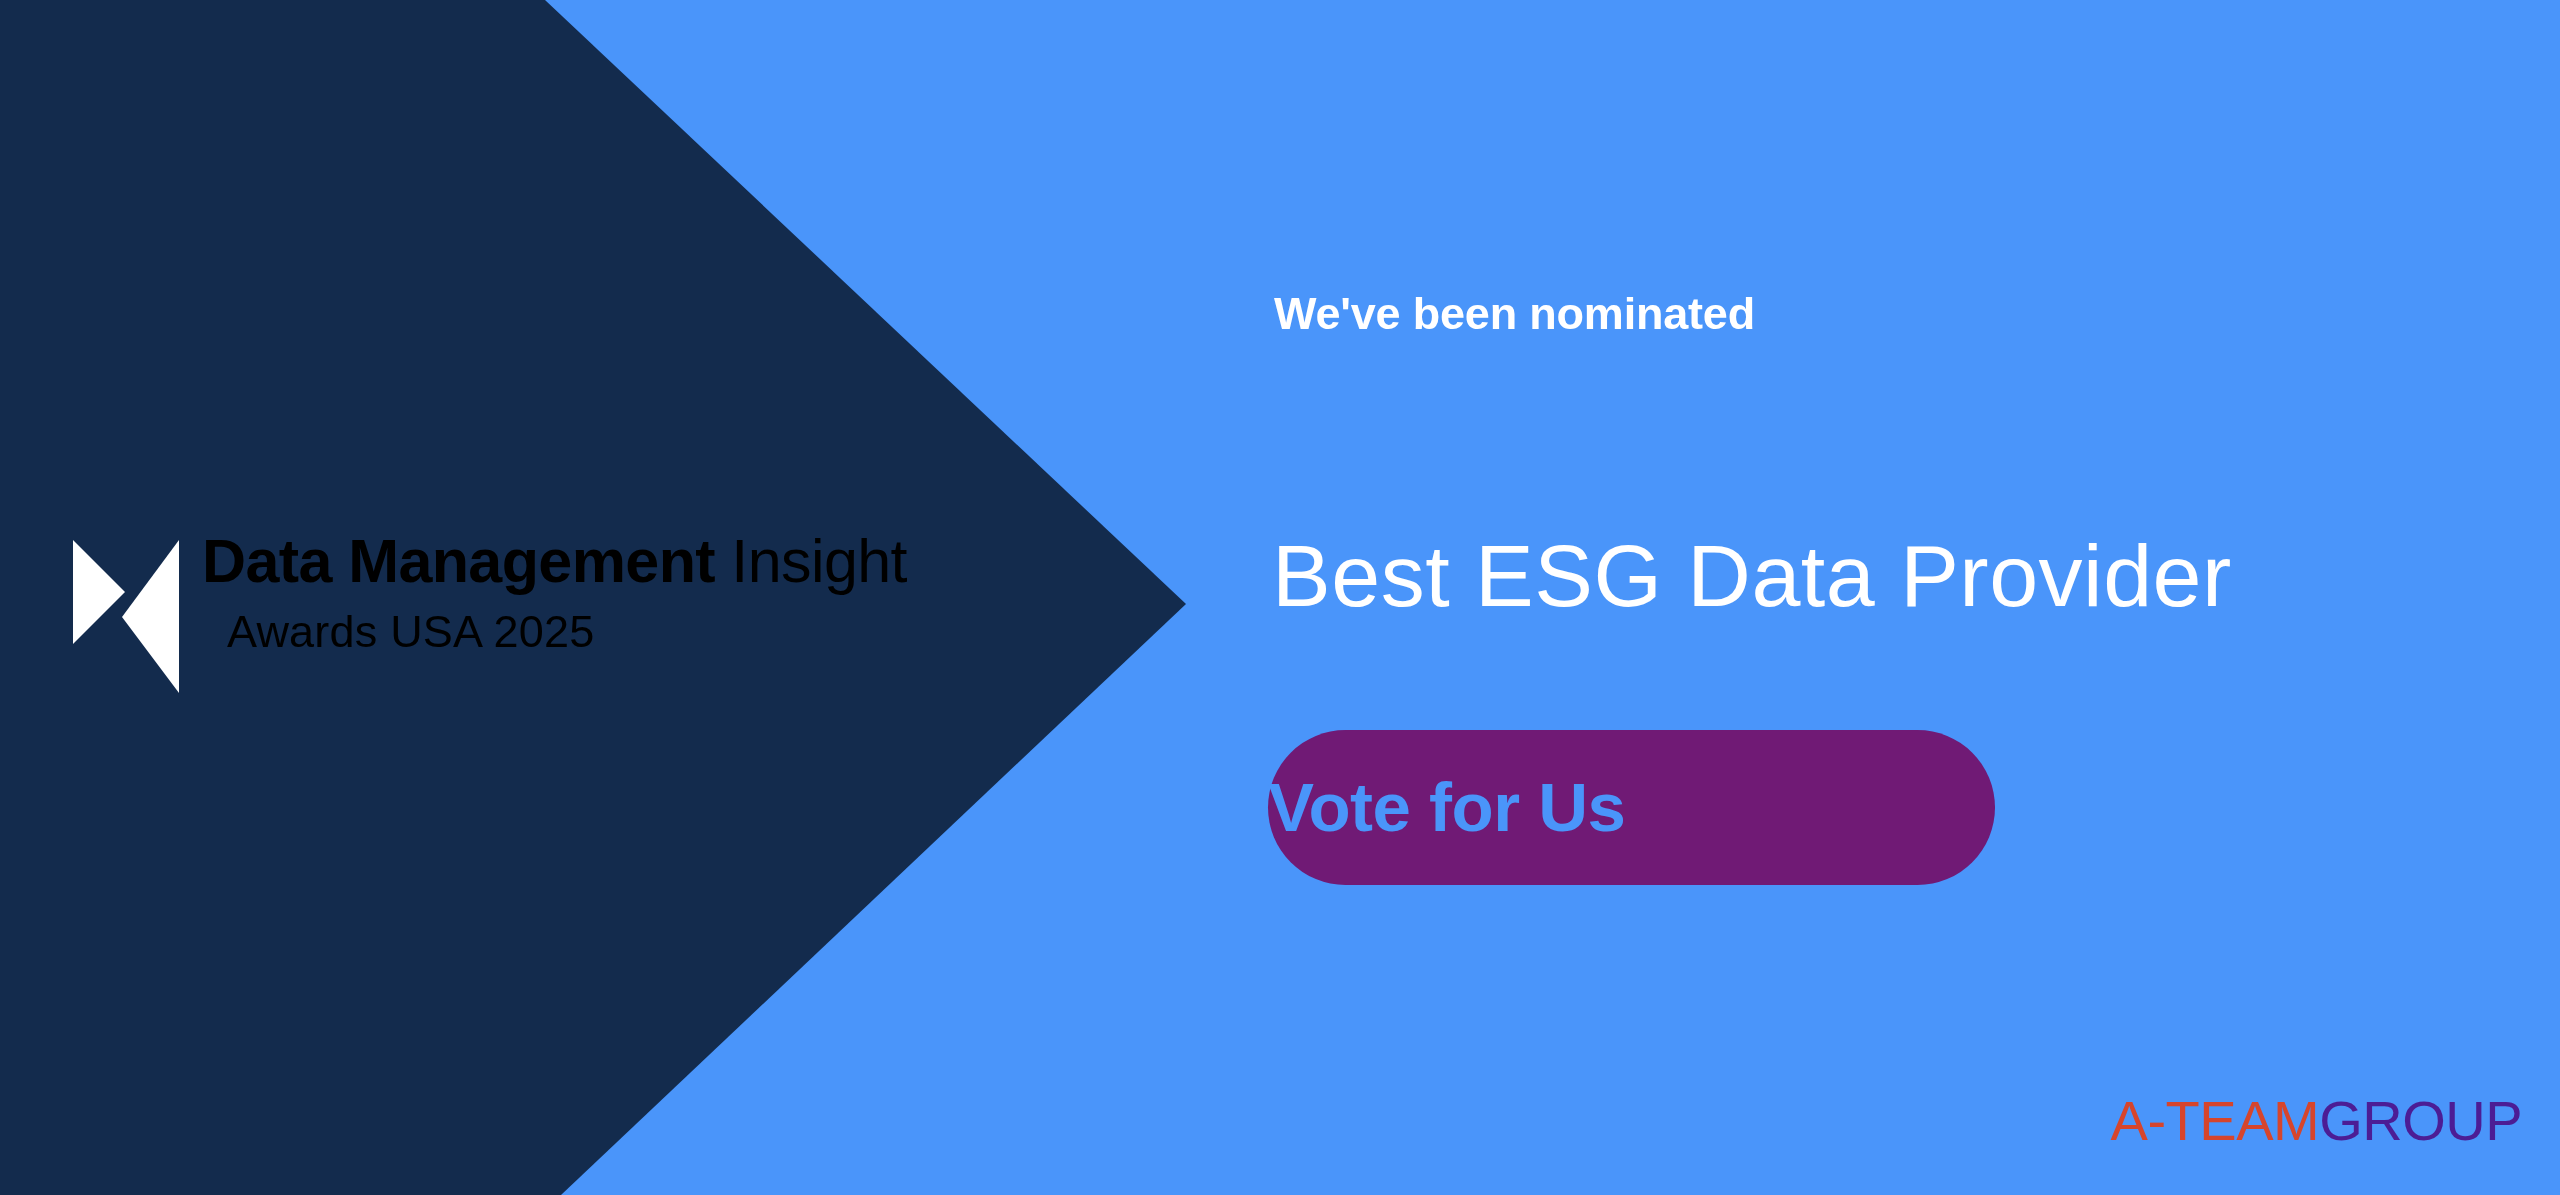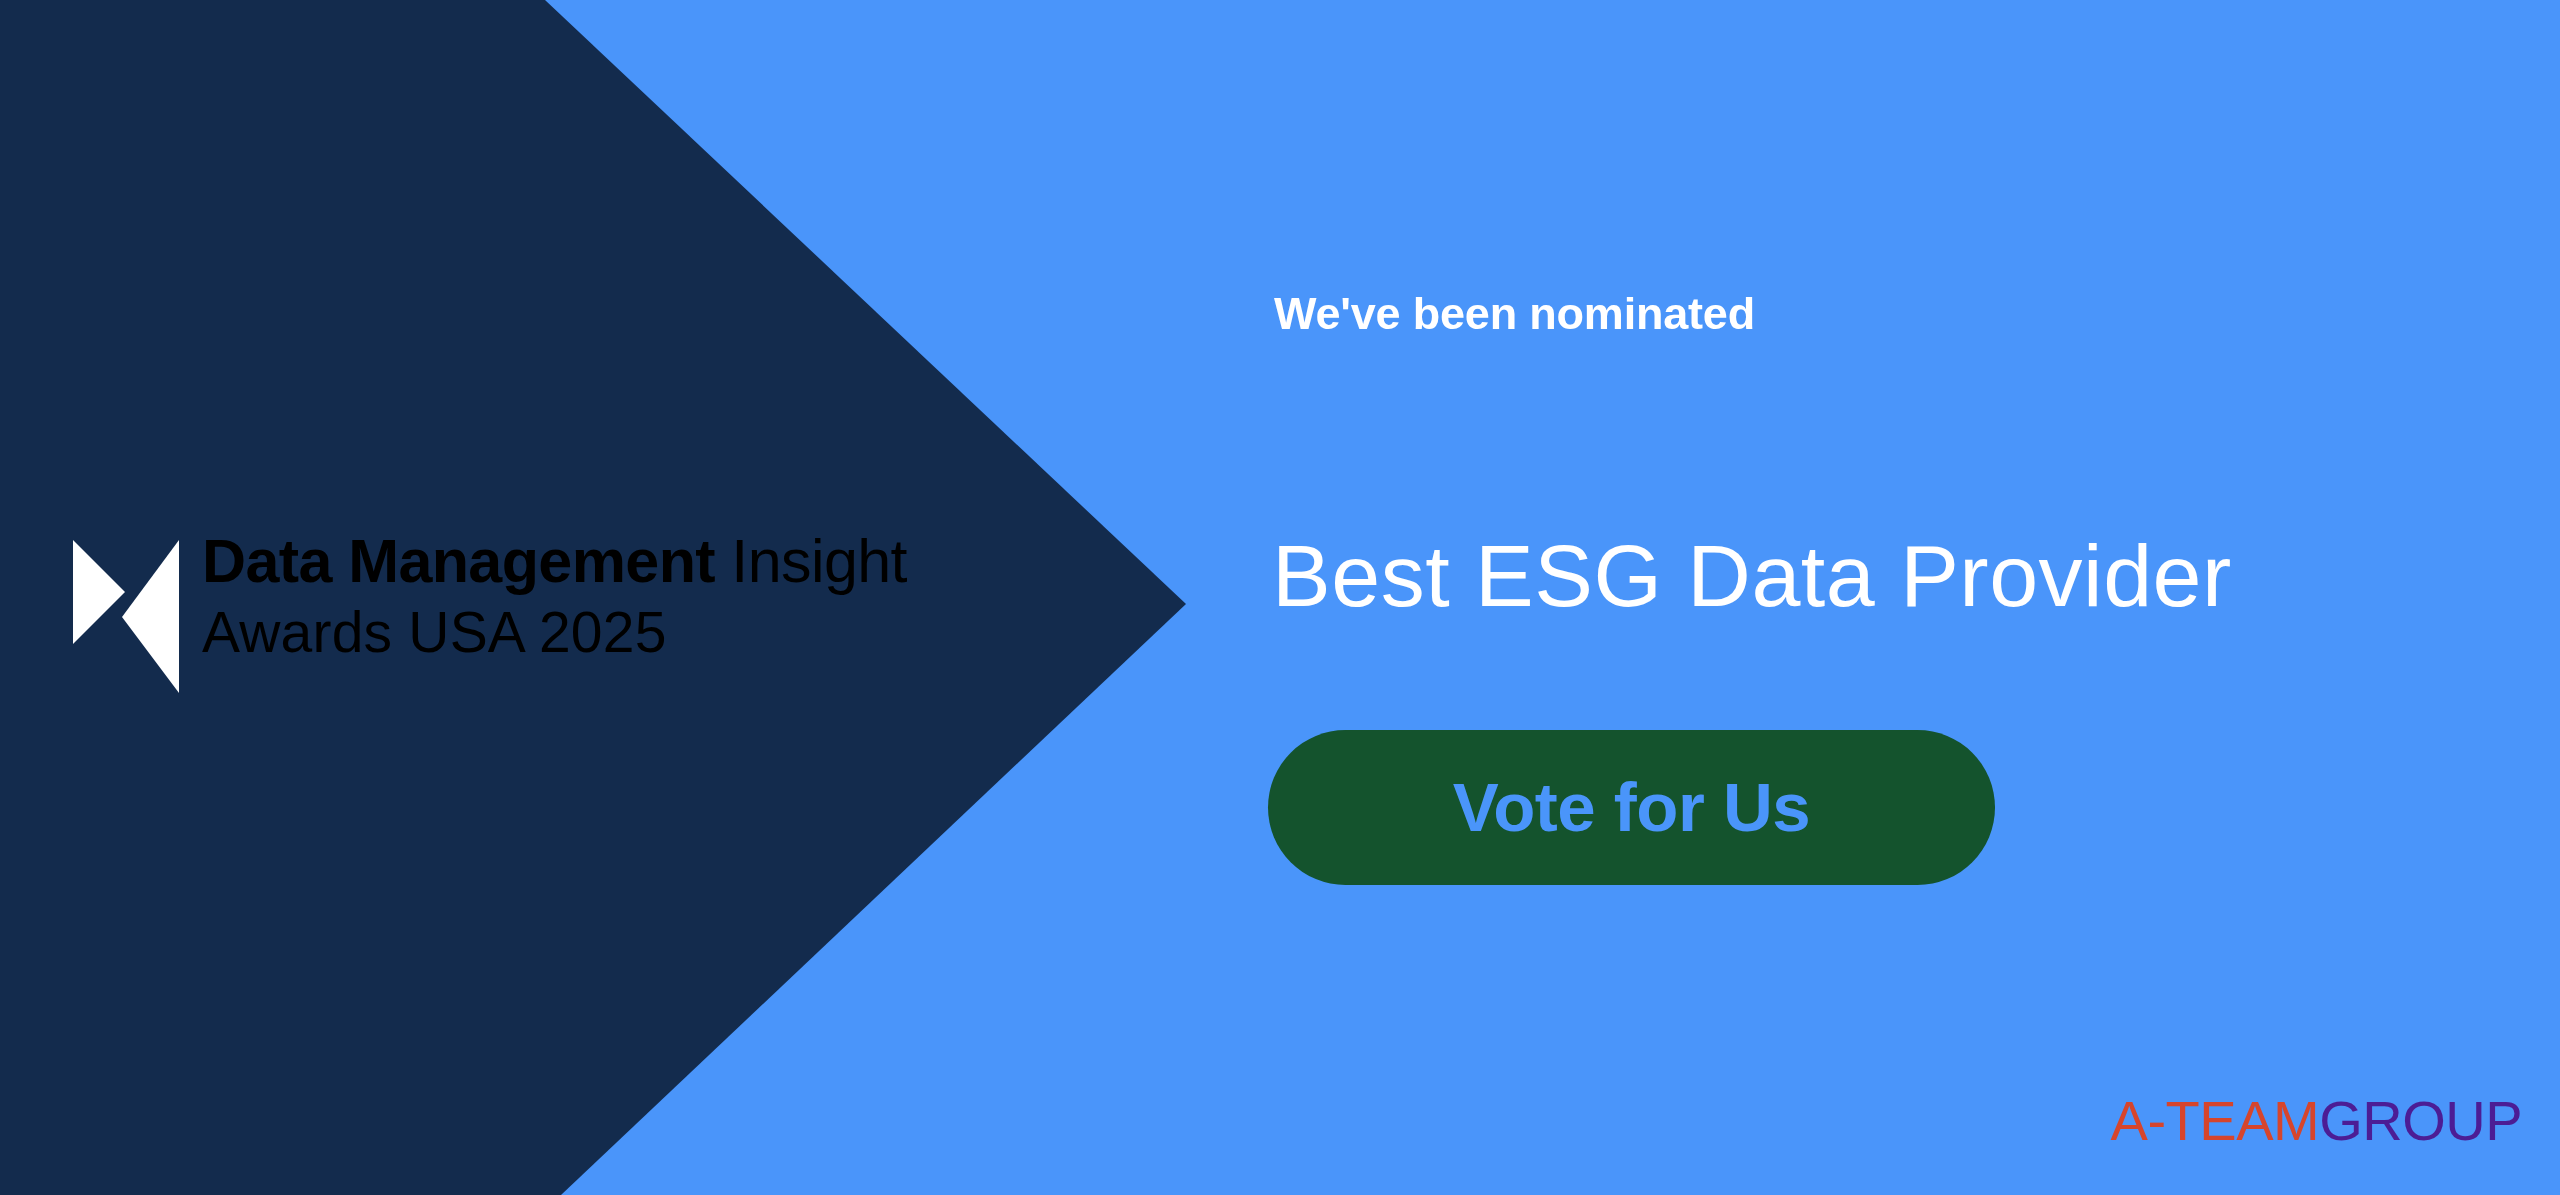--- a/index.html
+++ b/index.html
@@ -54,25 +54,26 @@
     letter-spacing: -0.6px;
     white-space: nowrap;
   }
   .awards-line1 .lock-bold {
     font-weight: 700;
   }
   .awards-line1 .lock-light {
     font-weight: 400;
   }
   .awards-line2 {
-    font-size: 57px;
+    font-size: 45px;
     line-height: 68px;
     font-weight: 300;
     letter-spacing: 0.2px;
     white-space: nowrap;
+    margin-left: 25px;
   }
 
   
   #nominated-text {
     position: absolute;
     left: 1274px;
     top: 288px;
     color: #ffffff;
     font-size: 45px;
     font-weight: 700;
@@ -92,31 +93,30 @@
   }
 
   #vote-button {
     position: absolute;
     left: 1268px;
     top: 730px;
     width: 727px;
     height: 155px;
     border: none;
     border-radius: 78px;
-    background: #14532d;
+    background: #701a75;
     color: #4a95fa;
     font-family: "Liberation Sans", sans-serif;
     font-size: 69px;
     font-weight: 700;
     letter-spacing: -0.5px;
     cursor: pointer;
     padding: 0;
     display: flex;
     align-items: center;
-    justify-content: center;
     line-height: 1;
   }
 
   
   #ateam-logo {
     position: absolute;
     right: 38px;
     bottom: 46px;
     font-size: 56px;
     line-height: 1;

